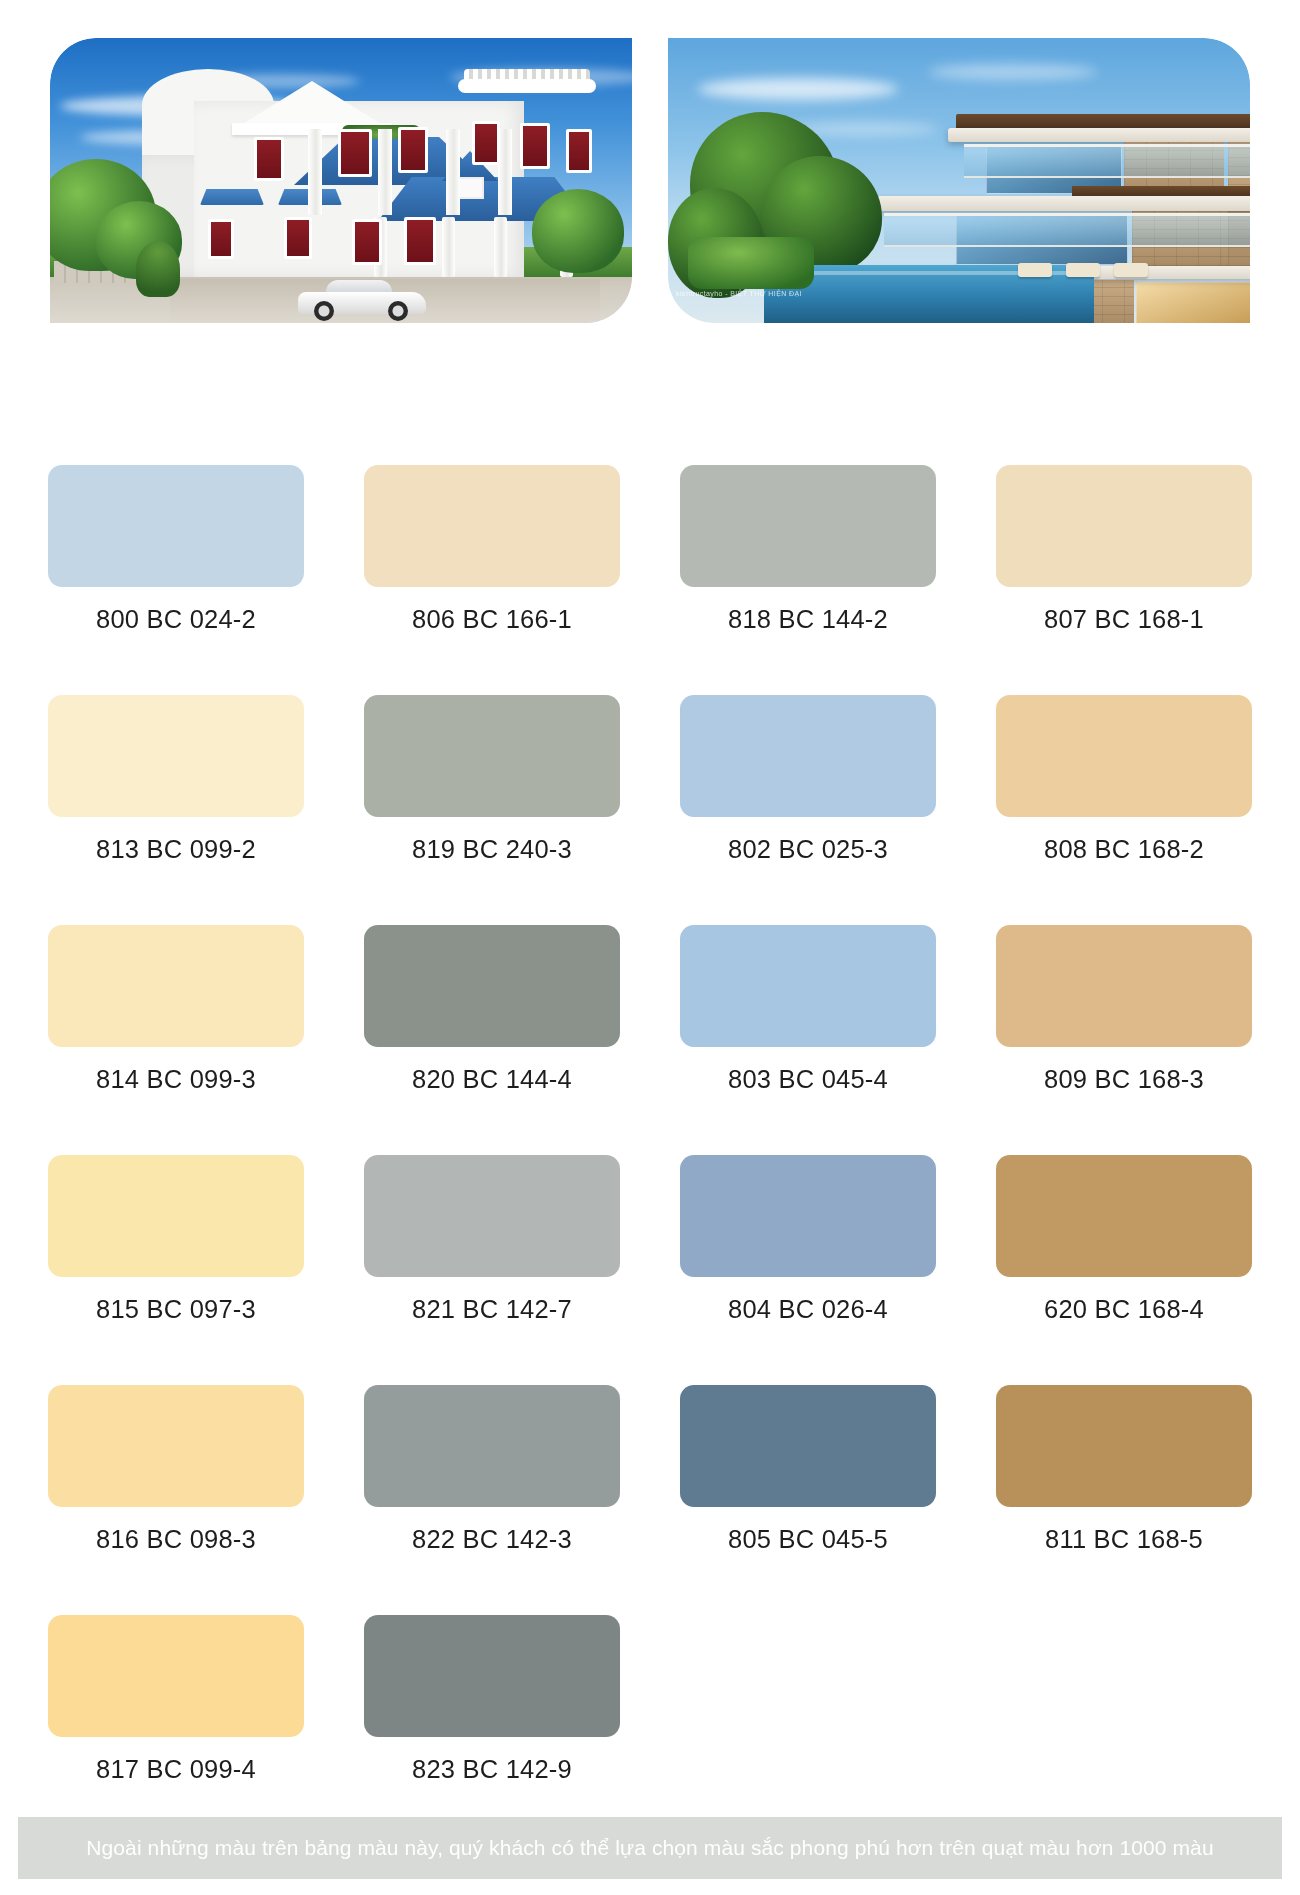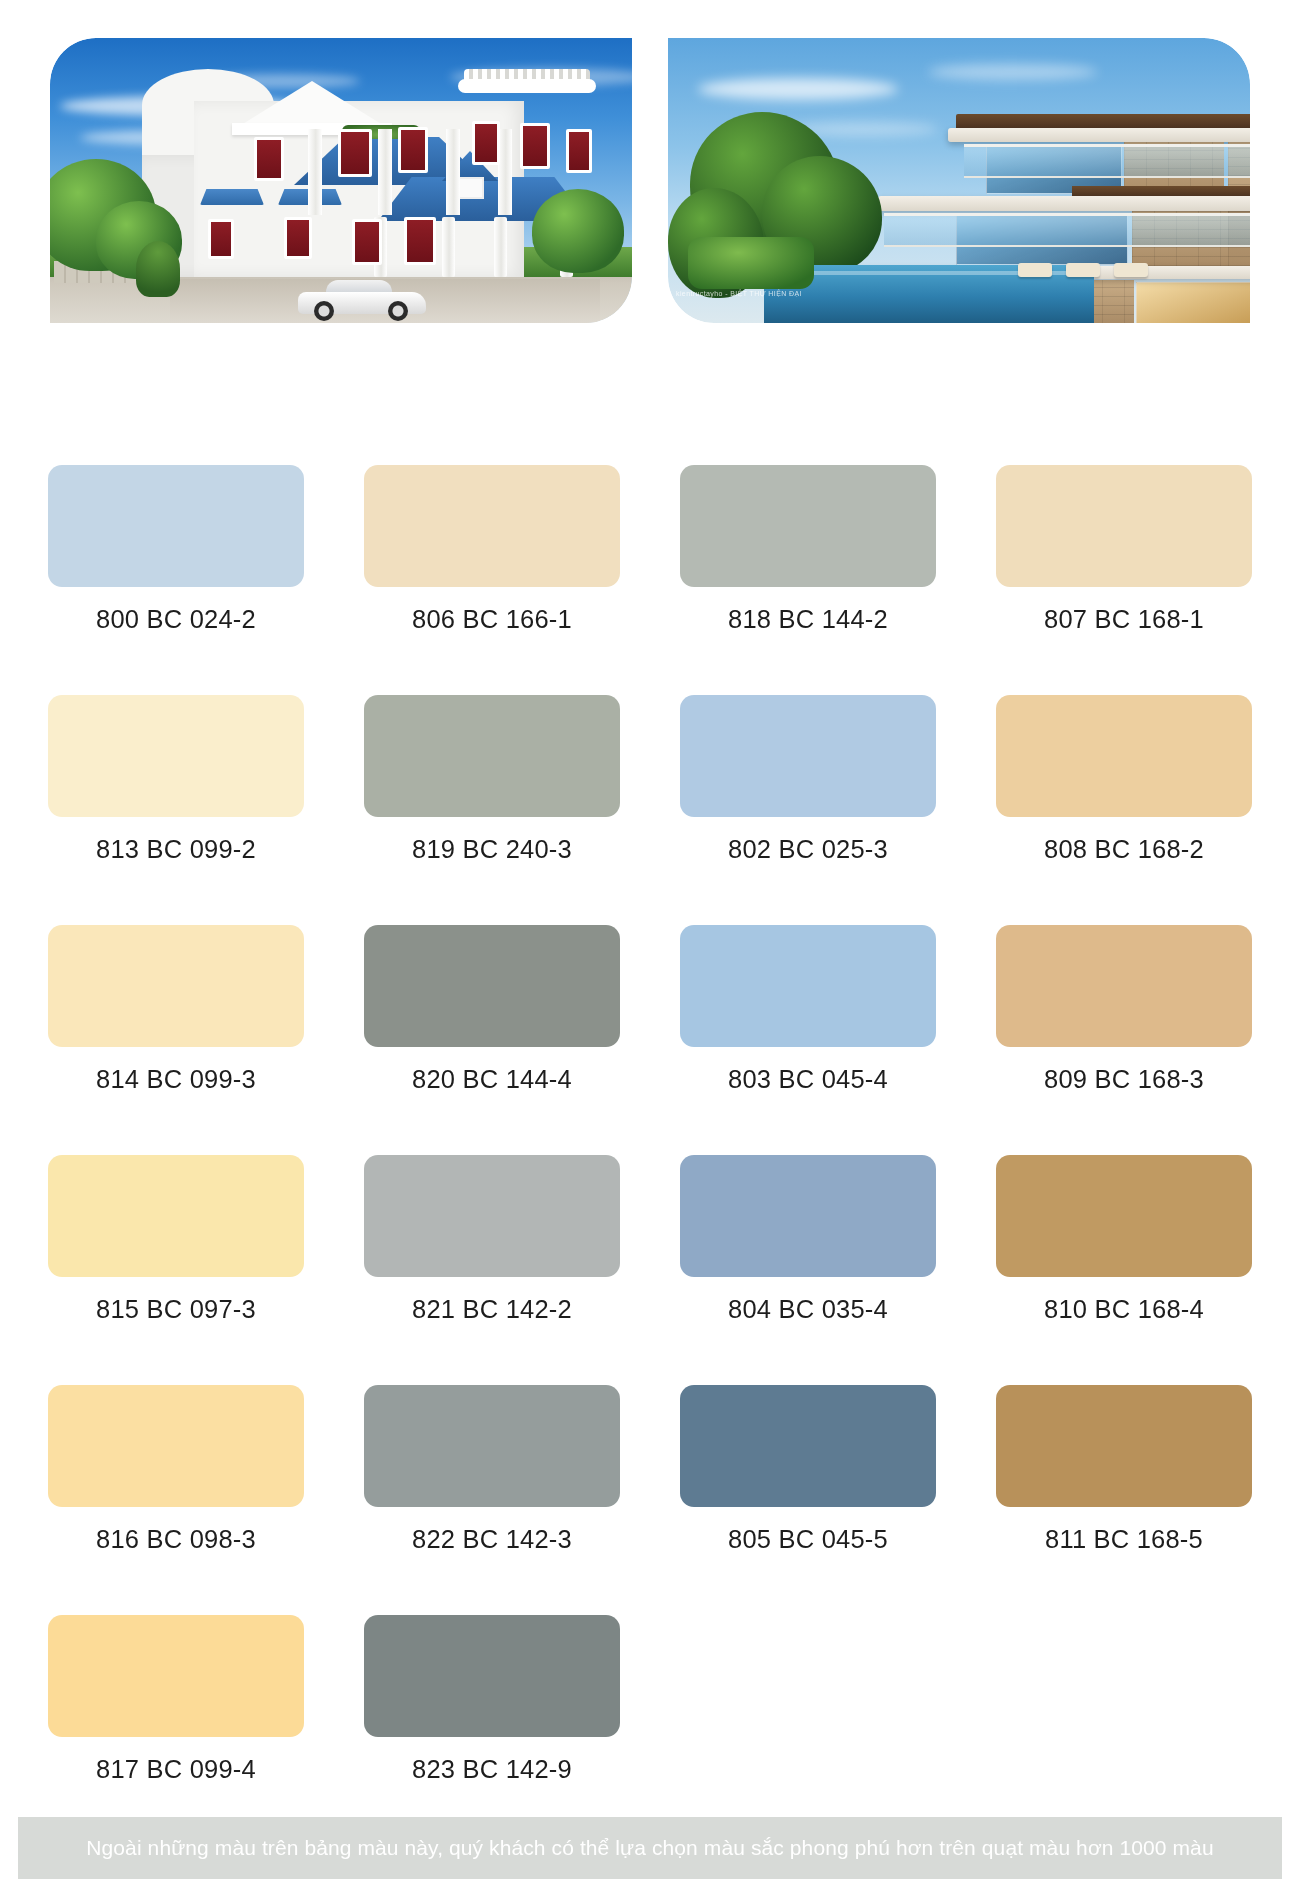--- a/index.html
+++ b/index.html
@@ -541,29 +541,29 @@
       <div class="cell">
         <div class="swatch" style="background: rgb(222, 186, 139);"></div>
         <div class="swatch-label">809 BC 168-3</div>
       </div>
       <div class="cell">
         <div class="swatch" style="background: rgb(250, 231, 172);"></div>
         <div class="swatch-label">815 BC 097-3</div>
       </div>
       <div class="cell">
         <div class="swatch" style="background: rgb(178, 182, 181);"></div>
-        <div class="swatch-label">821 BC 142-2</div>
+        <div class="swatch-label">821 BC 142-7</div>
       </div>
       <div class="cell">
         <div class="swatch" style="background: rgb(143, 169, 198);"></div>
-        <div class="swatch-label">804 BC 035-4</div>
+        <div class="swatch-label">804 BC 026-4</div>
       </div>
       <div class="cell">
         <div class="swatch" style="background: rgb(192, 154, 98);"></div>
-        <div class="swatch-label">810 BC 168-4</div>
+        <div class="swatch-label">620 BC 168-4</div>
       </div>
       <div class="cell">
         <div class="swatch" style="background: rgb(251, 223, 162);"></div>
         <div class="swatch-label">816 BC 098-3</div>
       </div>
       <div class="cell">
         <div class="swatch" style="background: rgb(149, 157, 156);"></div>
         <div class="swatch-label">822 BC 142-3</div>
       </div>
       <div class="cell">

